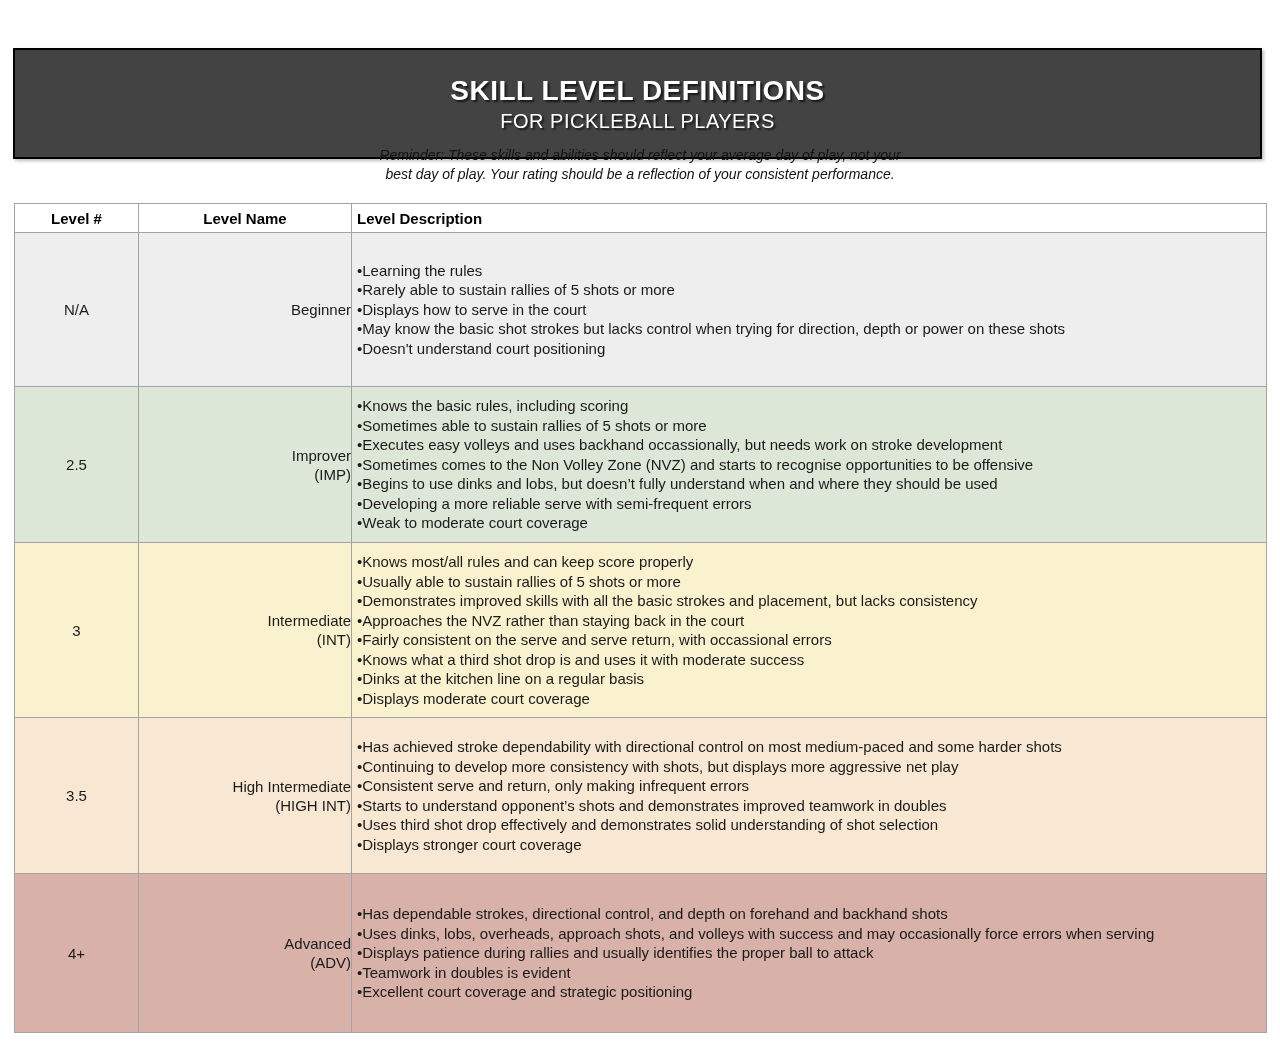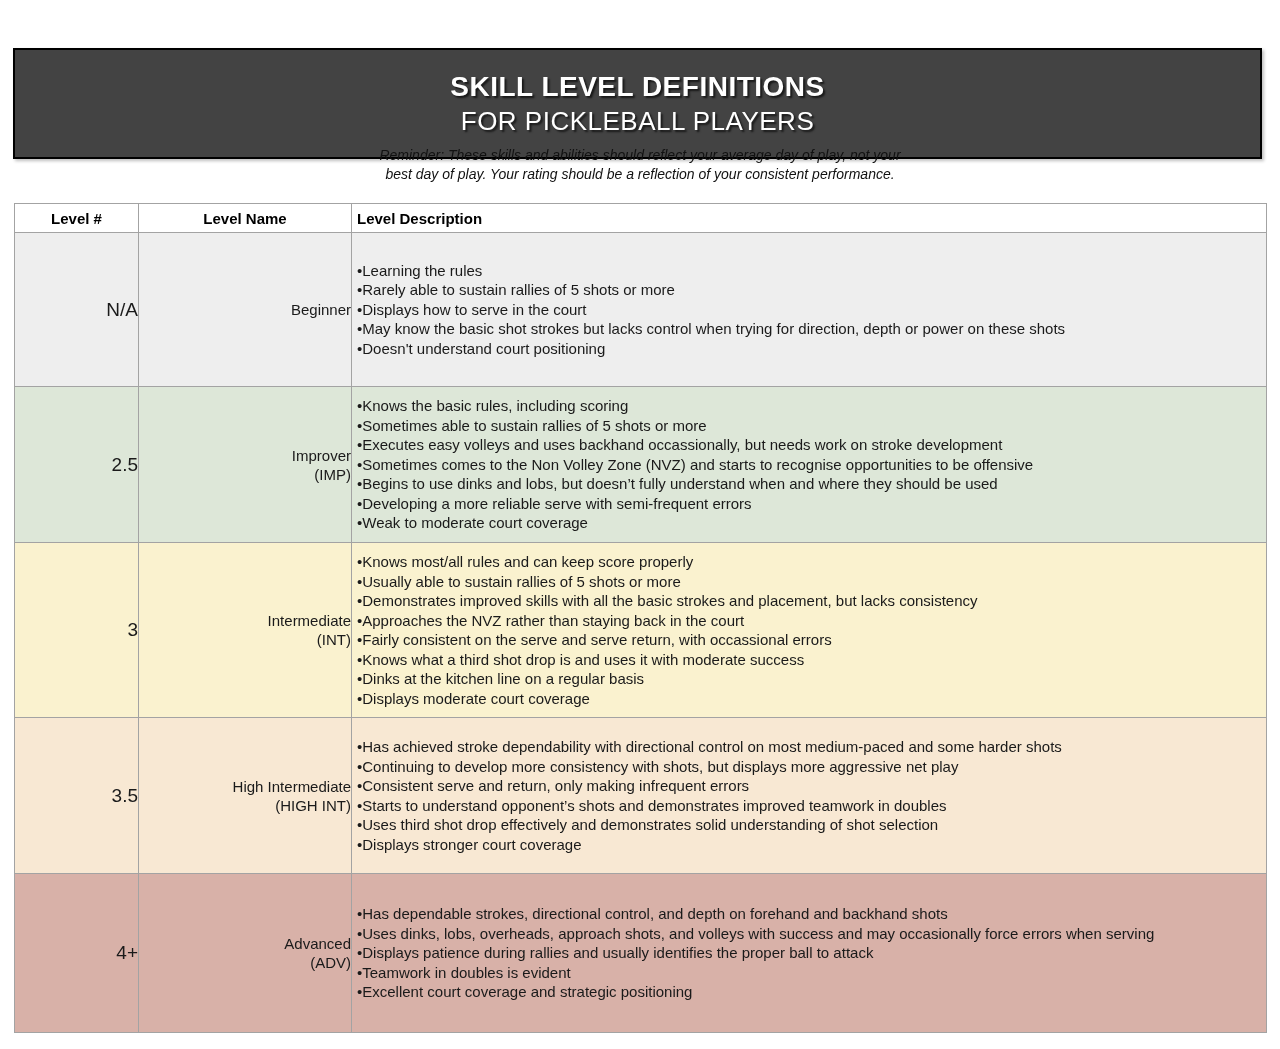--- a/index.html
+++ b/index.html
@@ -28,21 +28,21 @@
   }
   .banner-title {
     color: #ffffff;
     font-size: 28px;
     font-weight: 700;
     letter-spacing: 0.5px;
     text-shadow: 2px 2px 2px rgba(0,0,0,0.65);
   }
   .banner-subtitle {
     color: #ffffff;
-    font-size: 26px;
+    font-size: 20px;
     font-weight: 400;
     letter-spacing: 0.5px;
     text-shadow: 2px 2px 2px rgba(0,0,0,0.65);
   }
 
   
   .reminder {
     position: absolute;
     top: 146px; left: 0;
     width: 1280px;
@@ -72,21 +72,21 @@
   }
   .skill-table thead tr { height: 29px; background: #ffffff; }
   .skill-table th {
     font-weight: 700;
     font-size: 15px;
     color: #000000;
   }
   .skill-table th.h-center { text-align: center; }
   .skill-table th.h-left   { text-align: left; padding-left: 5px; margin-left: 15px; }
 
-  .cell-level { text-align: right; font-size: 19px; }
+  .cell-level { text-align: center; font-size: 15px; }
   .cell-name  { text-align: right; font-size: 15px; line-height: 19px; }
   .cell-desc  { padding-left: 5px; padding-right: 16px; }
 
   .bullet-list { line-height: 19.5px; }
   .bullet-list div::before { content: "\2022 "; }
 
   tr.row-0 { height: 154px; }
   tr.row-1 { height: 156px; }
   tr.row-2 { height: 175px; }
   tr.row-3 { height: 156px; }

